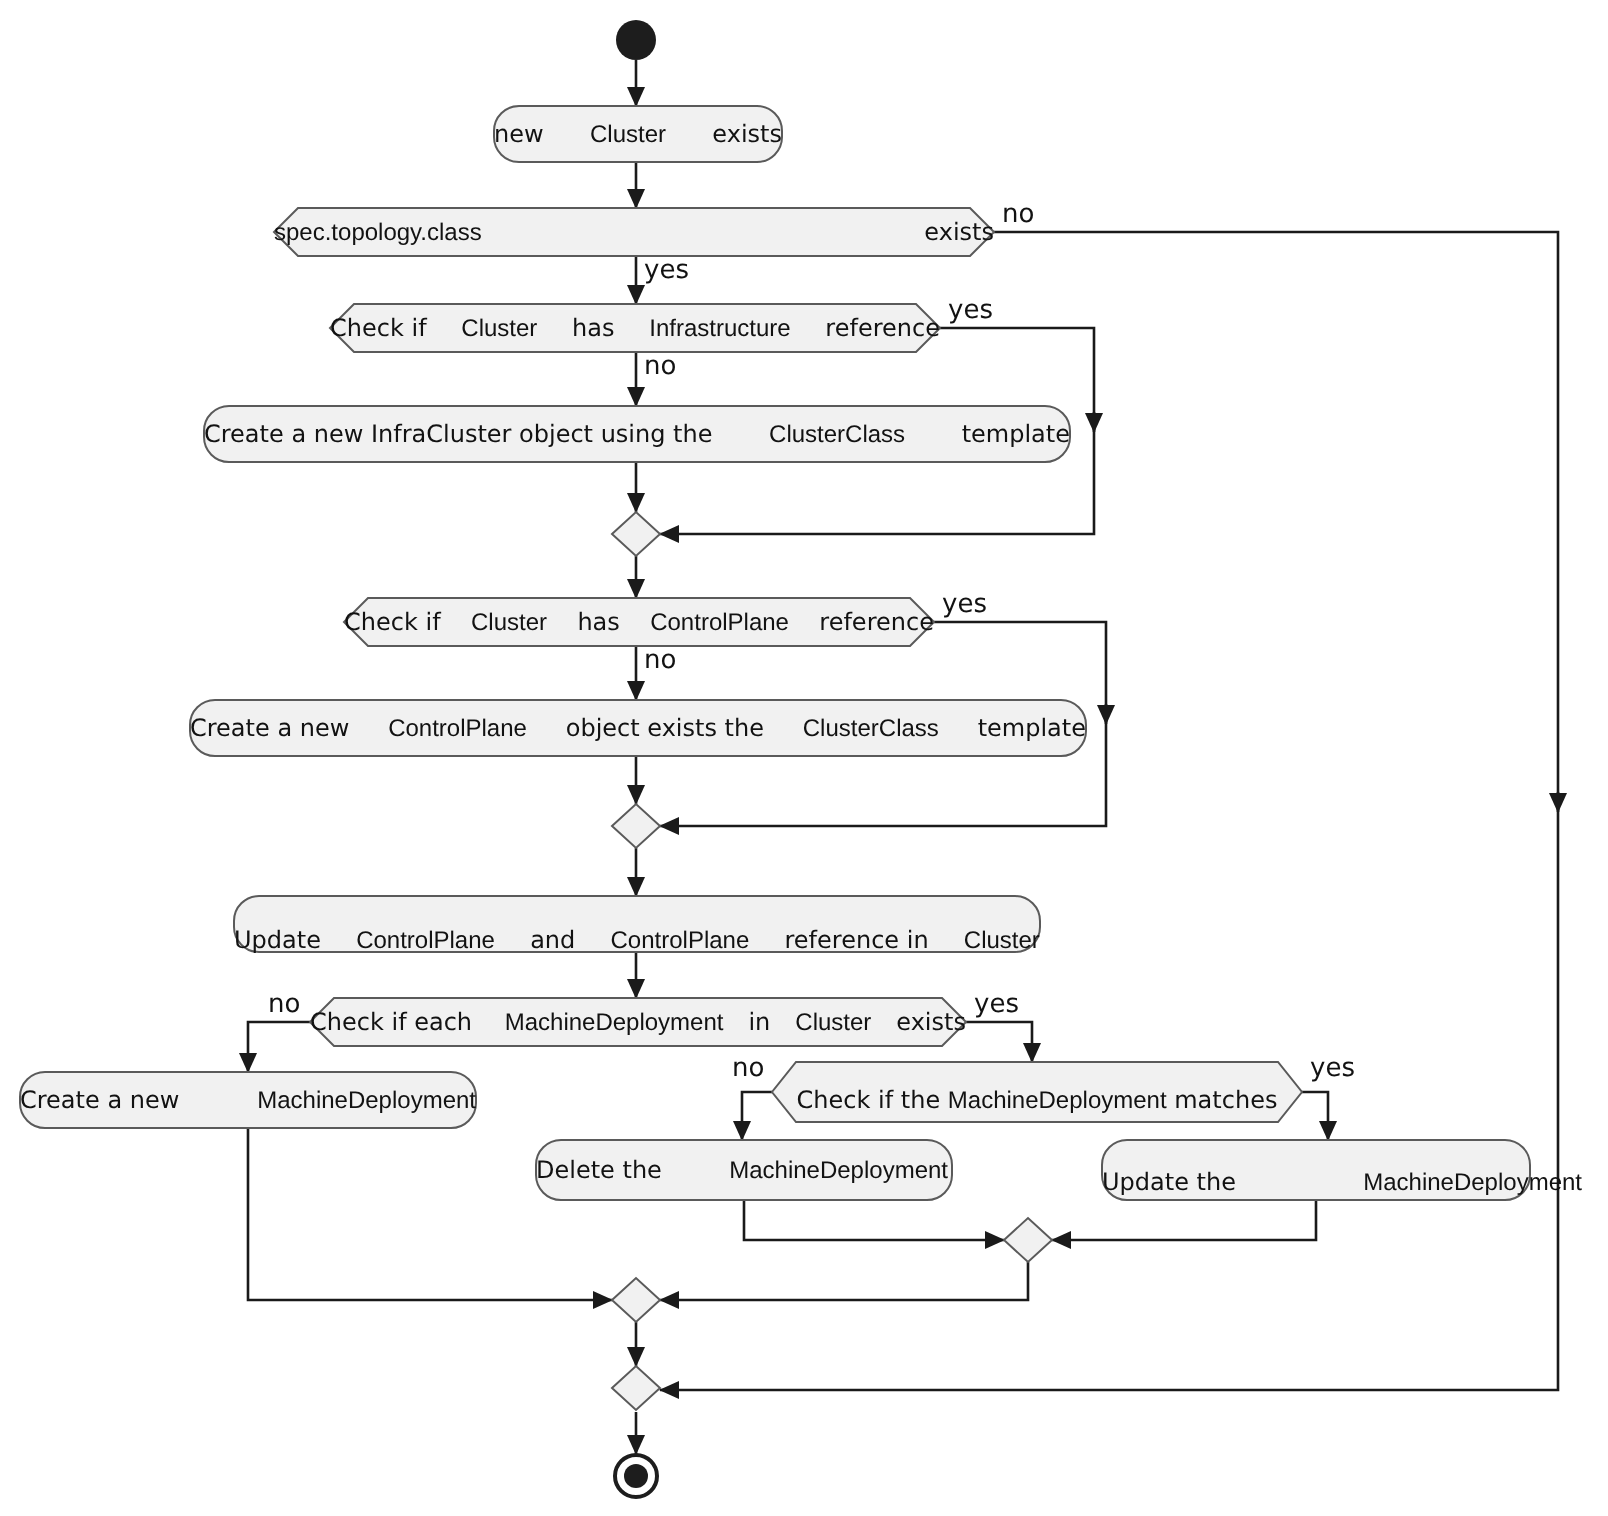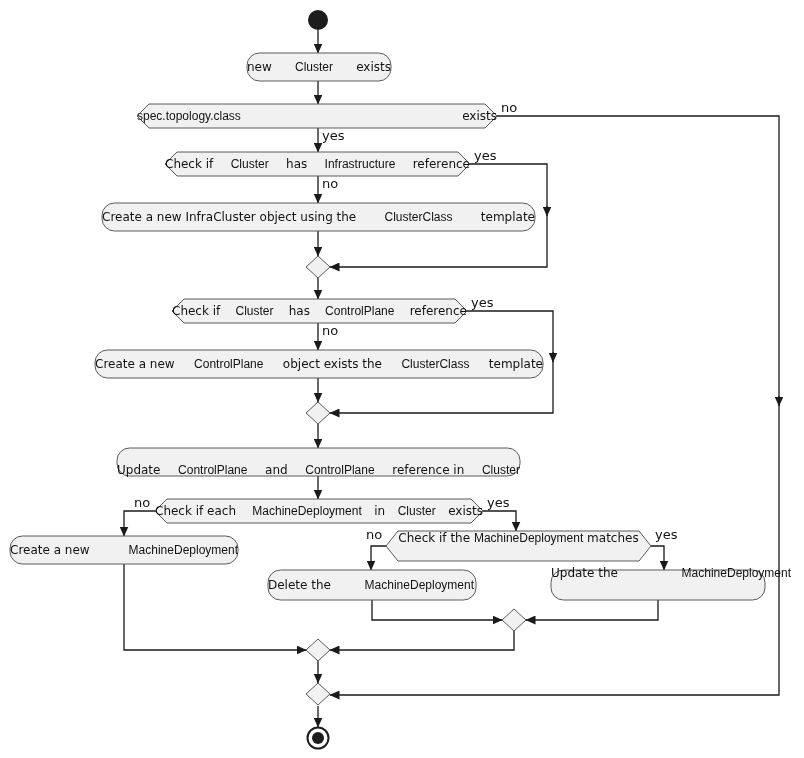--- a/index.html
+++ b/index.html
@@ -115,27 +115,27 @@
   <div class="nlabel" style="left:172px;top:299px;width:295px;height:24px"><span>Check if </span><span class="mono">Cluster</span><span> has </span><span class="mono">ControlPlane</span><span> reference</span></div>
 
   <div class="nlabel" style="left:95px;top:350px;width:448px;height:28px"><span>Create a new </span><span class="mono">ControlPlane</span><span> object exists the </span><span class="mono">ClusterClass</span><span> template</span></div>
 
   <div class="nlabel" style="left:117px;top:448px;width:403px;height:44px"><span>Update </span><span class="mono">ControlPlane</span><span> and </span><span class="mono">ControlPlane</span><span> reference in </span><span class="mono">Cluster</span></div>
 
   <div class="nlabel" style="left:155px;top:499px;width:328px;height:24px"><span>Check if each  </span><span class="mono">MachineDeployment</span><span> in </span><span class="mono">Cluster</span><span> exists</span></div>
 
   <div class="nlabel" style="left:10px;top:536px;width:228px;height:28px"><span>Create a new </span><span class="mono">MachineDeployment</span></div>
 
-  <div class="nlabel two-line" style="left:386px;top:531px;width:265px;height:32px">
+  <div class="nlabel two-line" style="left:386px;top:543px;width:265px;height:32px">
     <div><span>Check if the </span><span class="mono">MachineDeployment</span><span> matches</span></div>
   </div>
 
   <div class="nlabel" style="left:268px;top:570px;width:206px;height:30px"><span>Delete the </span><span class="mono">MachineDeployment</span></div>
 
-  <div class="nlabel" style="left:551px;top:558px;width:240px;height:30px"><span>Update the </span><span class="mono">MachineDeployment</span></div>
+  <div class="nlabel" style="left:551px;top:576px;width:240px;height:30px"><span>Update the </span><span class="mono">MachineDeployment</span></div>
 
   <div class="elabel" style="left:501px;top:102px">no</div>
   <div class="elabel" style="left:322px;top:130px">yes</div>
   <div class="elabel" style="left:474px;top:150px">yes</div>
   <div class="elabel" style="left:322px;top:178px">no</div>
   <div class="elabel" style="left:471px;top:297px">yes</div>
   <div class="elabel" style="left:322px;top:325px">no</div>
   <div class="elabel" style="left:134px;top:497px">no</div>
   <div class="elabel" style="left:487px;top:497px">yes</div>
   <div class="elabel" style="left:366px;top:529px">no</div>

